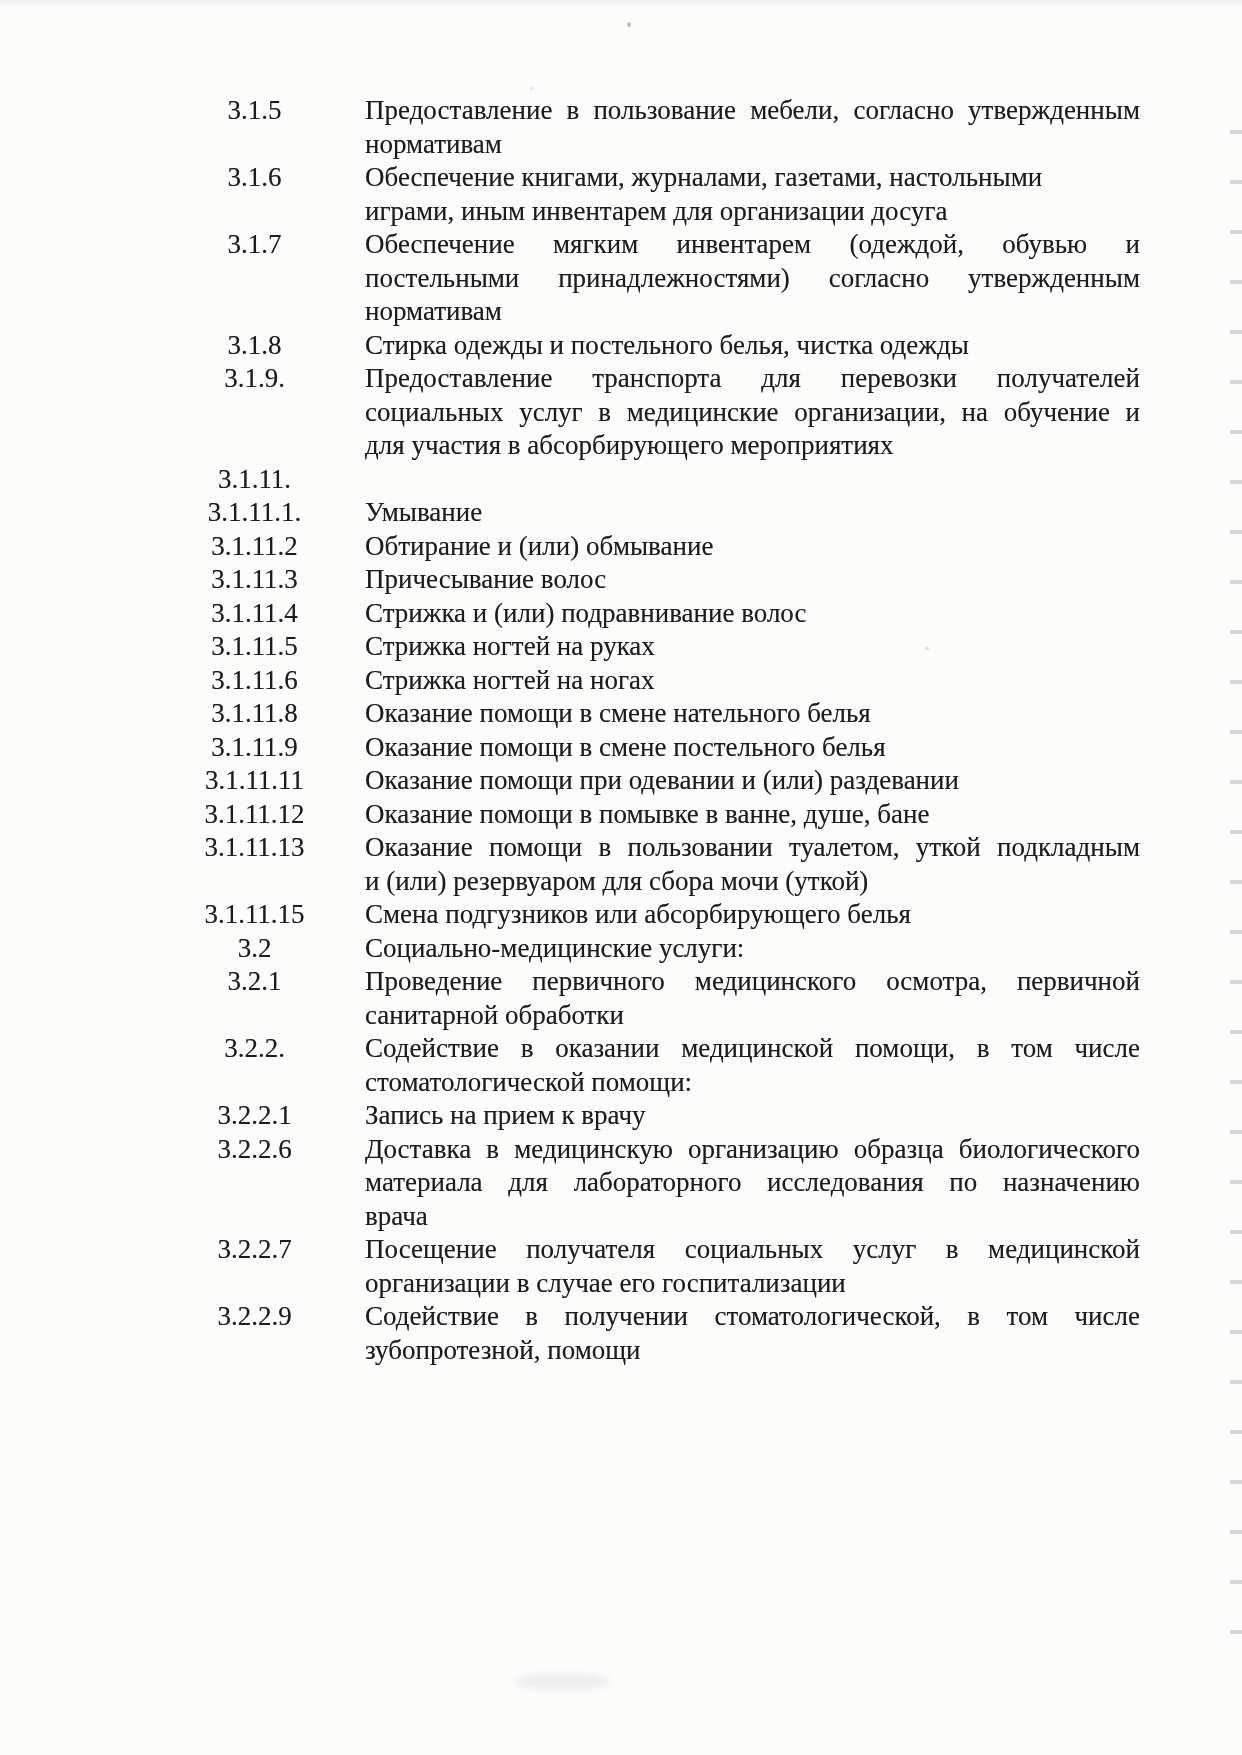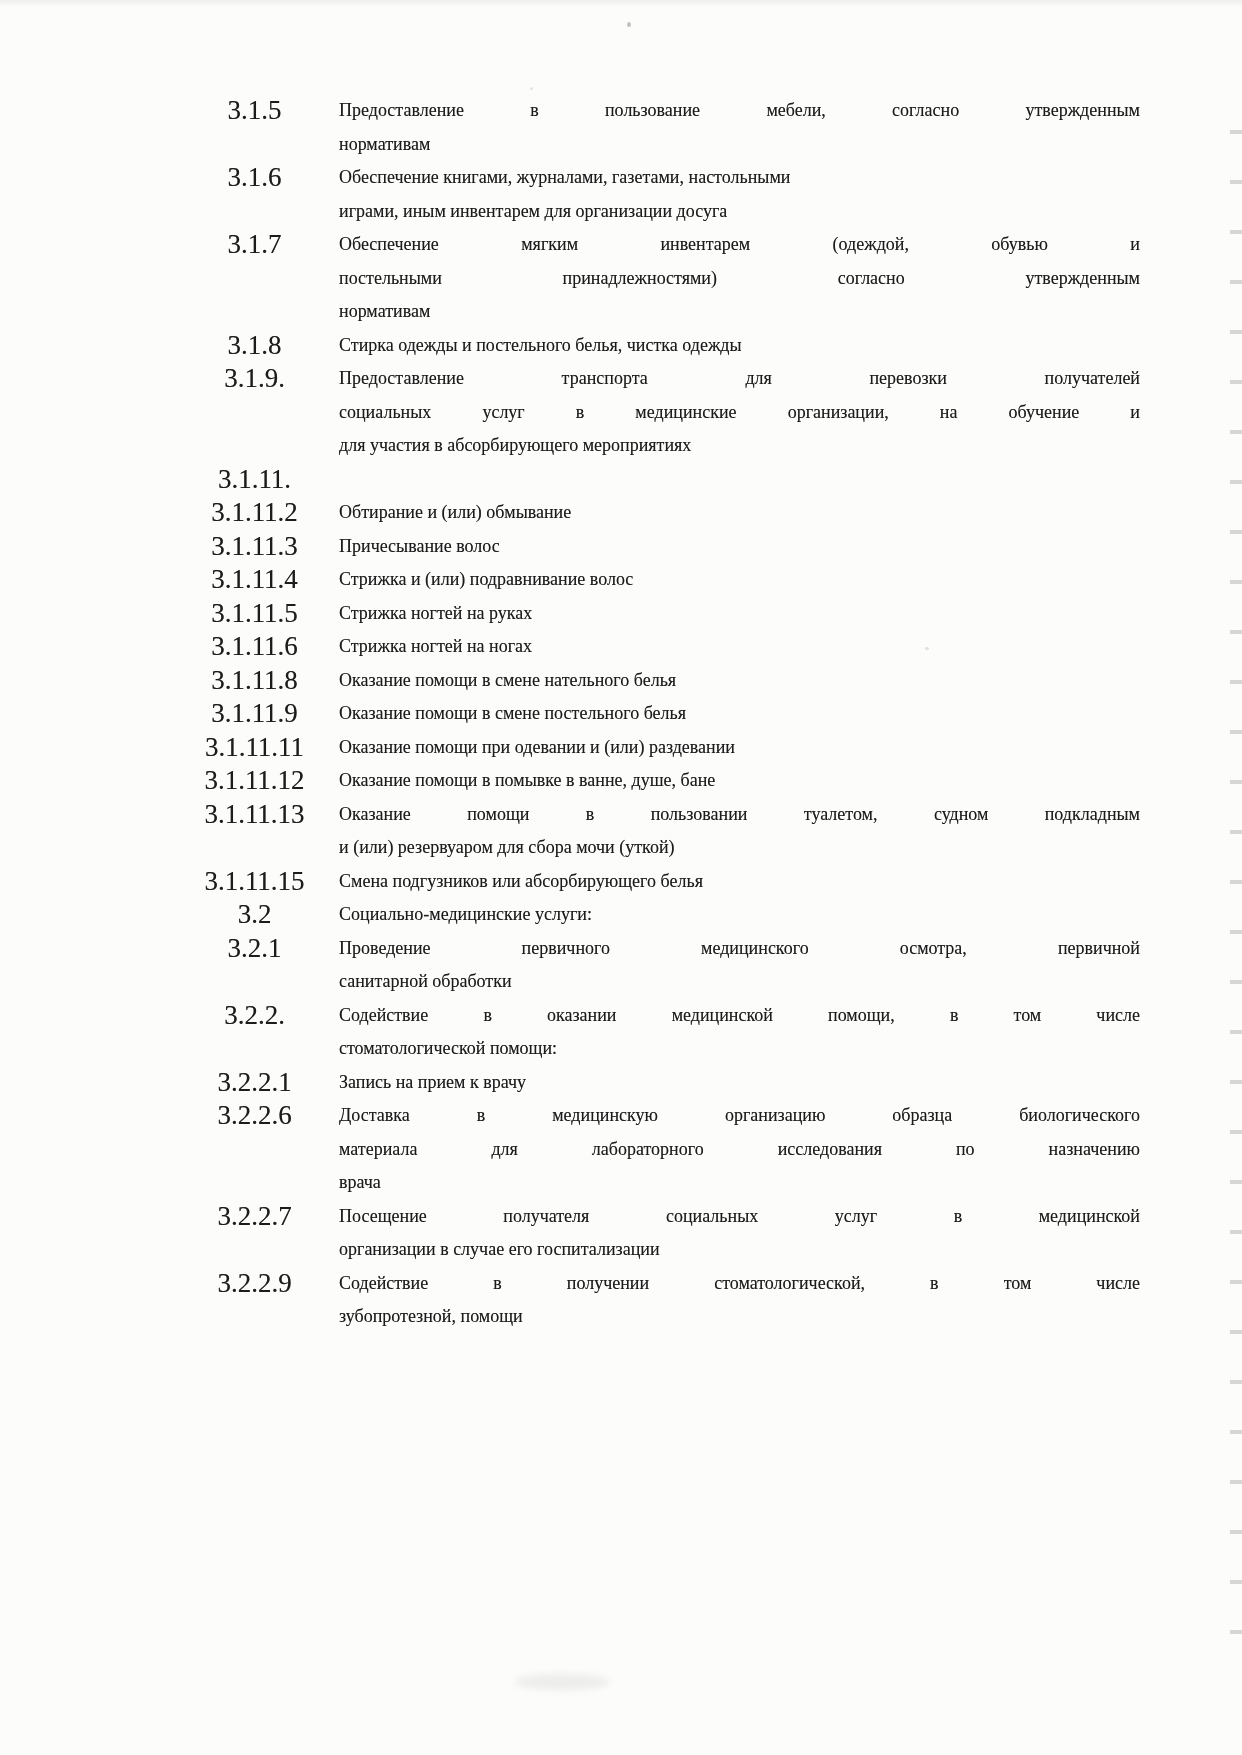--- a/index.html
+++ b/index.html
@@ -30,25 +30,26 @@
     text-align: center;
     font-size: 27px;
     line-height: 33.5px;
     white-space: nowrap;
   }
   .txt {
     flex: 0 0 801px;
     margin-left: 2px;
   }
   .line {
-    font-size: 18px;
+    font-size: 27px;
     line-height: 33.5px;
     text-align: left;
     white-space: normal;
     text-shadow: 0 0 0.5px rgba(20,20,20,0.45);
+    margin-left: 26px;
   }
   .num { text-shadow: 0 0 0.5px rgba(20,20,20,0.45); }
   .line.stretch {
     text-align: justify;
     text-align-last: justify;
   }
   .edge-dashes {
     position: absolute;
     right: 0; width: 12px;
     top: 130px; height: 1530px;
@@ -120,20 +121,26 @@
           <div class="line stretch">Предоставление транспорта для перевозки получателей</div>
           <div class="line stretch">социальных услуг в медицинские организации, на обучение и</div>
           <div class="line">для участия в абсорбирующего мероприятиях</div>
         </div>
   </div>
 
   <div class="row">
     <div class="num">3.1.11.</div>
   </div>
 
+  <div class="row">
+    <div class="num">3.1.11.1.</div>
+    <div class="txt">
+          <div class="line">Умывание</div>
+        </div>
+  </div>
 
   <div class="row">
     <div class="num">3.1.11.2</div>
     <div class="txt">
           <div class="line">Обтирание и (или) обмывание</div>
         </div>
   </div>
 
   <div class="row">
     <div class="num">3.1.11.3</div>
@@ -187,21 +194,21 @@
   <div class="row">
     <div class="num">3.1.11.12</div>
     <div class="txt">
           <div class="line">Оказание помощи в помывке в ванне, душе, бане</div>
         </div>
   </div>
 
   <div class="row">
     <div class="num">3.1.11.13</div>
     <div class="txt">
-          <div class="line stretch">Оказание помощи в пользовании туалетом, судном подкладным</div>
+          <div class="line stretch">Оказание помощи в пользовании туалетом, уткой подкладным</div>
           <div class="line">и (или) резервуаром для сбора мочи (уткой)</div>
         </div>
   </div>
 
   <div class="row">
     <div class="num">3.1.11.15</div>
     <div class="txt">
           <div class="line">Смена подгузников или абсорбирующего белья</div>
         </div>
   </div>

